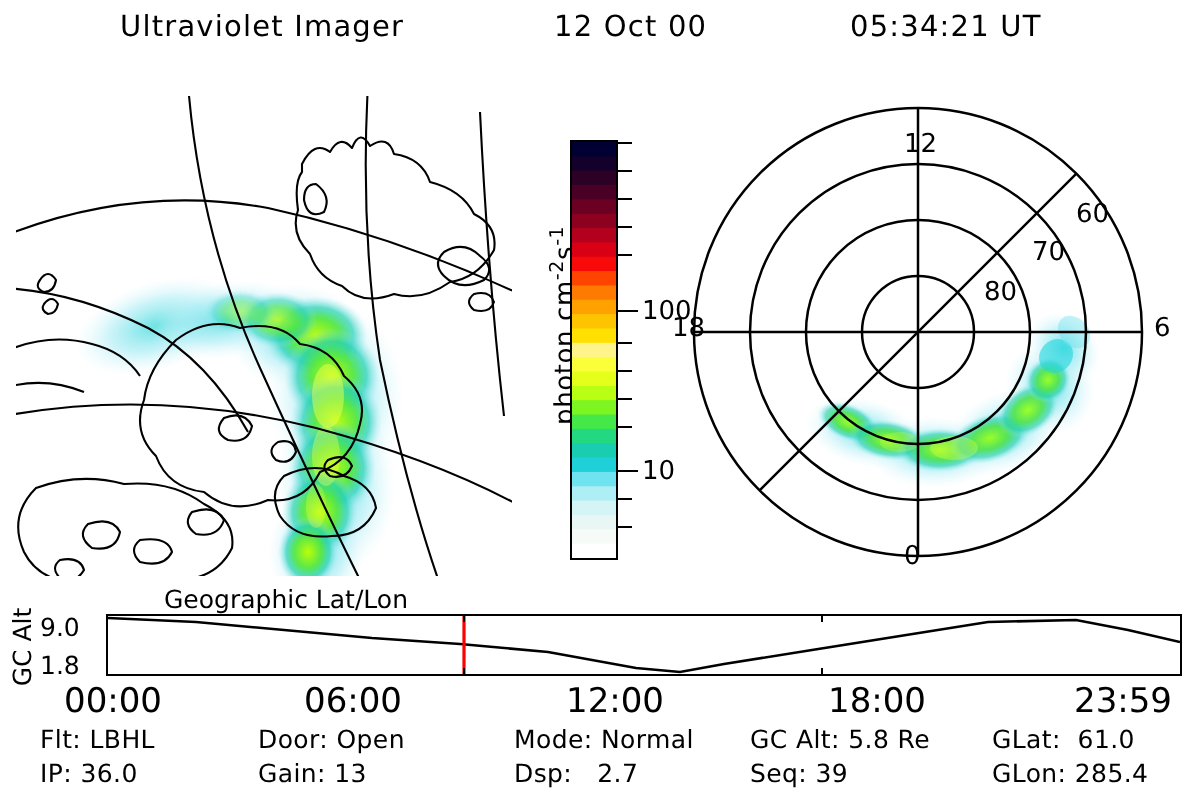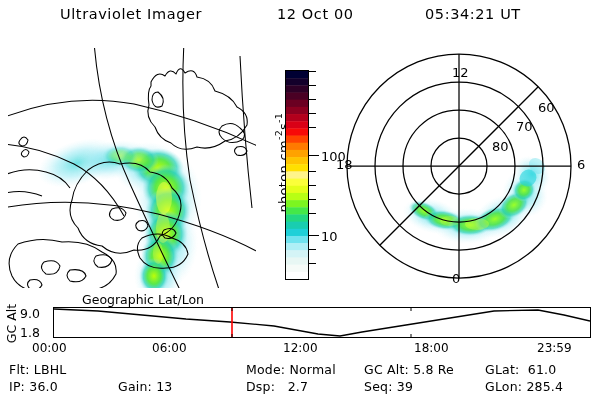--- a/index.html
+++ b/index.html
@@ -159,28 +159,28 @@
     height: 31px;
     border: 1.3px solid #000;
     box-sizing: border-box;
     background: #fff;
   }
   #orbit-box svg { display: block; }
 
   .orbit-xlbl {
     position: absolute;
     top: 341px;
-    font-size: 12px;
+    font-size: 17px;
     white-space: nowrap;
   }
 
   
   #status {
     position: absolute;
-    left: 1px;
+    left: 12px;
     top: 362px;
     width: 520px;
     height: 36px;
   }
   .status-cell {
     position: absolute;
     font-size: 12.5px;
     white-space: nowrap;
     letter-spacing: 0.2px;
   }
@@ -436,20 +436,21 @@
   </div>
 
   <div class="orbit-xlbl" style="left:32px;">00:00</div>
   <div class="orbit-xlbl" style="left:152px;">06:00</div>
   <div class="orbit-xlbl" style="left:283px;">12:00</div>
   <div class="orbit-xlbl" style="left:414px;">18:00</div>
   <div class="orbit-xlbl" style="left:537px;">23:59</div>
 
   <div id="status">
     <div class="status-cell status-row1 c0"><span>Flt:</span>&nbsp;<span>LBHL</span></div>
+    <div class="status-cell status-row1 c1"><span>Door:</span>&nbsp;<span>Open</span></div>
     <div class="status-cell status-row1 c2"><span>Mode:</span>&nbsp;<span>Normal</span></div>
     <div class="status-cell status-row1 c3"><span>GC Alt:</span>&nbsp;<span>5.8 Re</span></div>
     <div class="status-cell status-row1 c4"><span>GLat:</span>&nbsp;&nbsp;<span>61.0</span></div>
 
     <div class="status-cell status-row2 c0"><span>IP:</span>&nbsp;<span>36.0</span></div>
     <div class="status-cell status-row2 c1"><span>Gain:</span>&nbsp;<span>13</span></div>
     <div class="status-cell status-row2 c2"><span>Dsp:</span>&nbsp;&nbsp;&nbsp;<span>2.7</span></div>
     <div class="status-cell status-row2 c3"><span>Seq:</span>&nbsp;<span>39</span></div>
     <div class="status-cell status-row2 c4"><span>GLon:</span>&nbsp;<span>285.4</span></div>
   </div>

